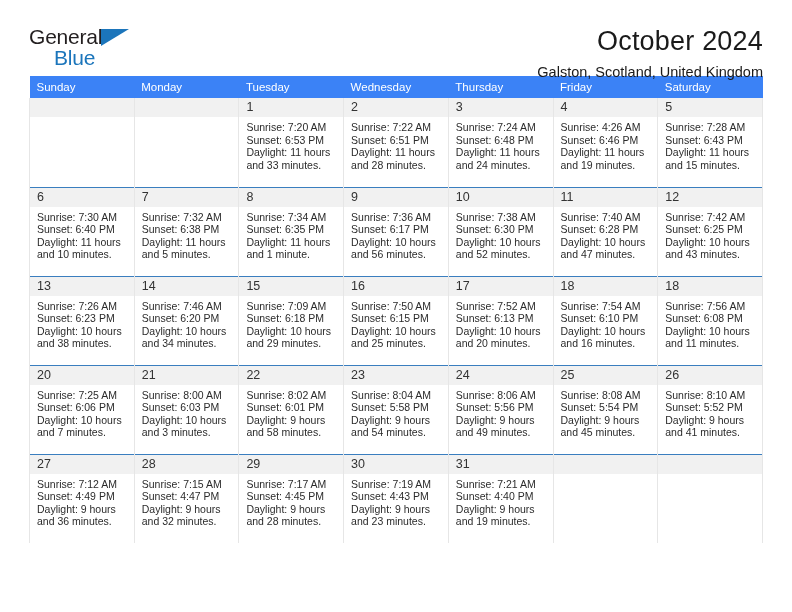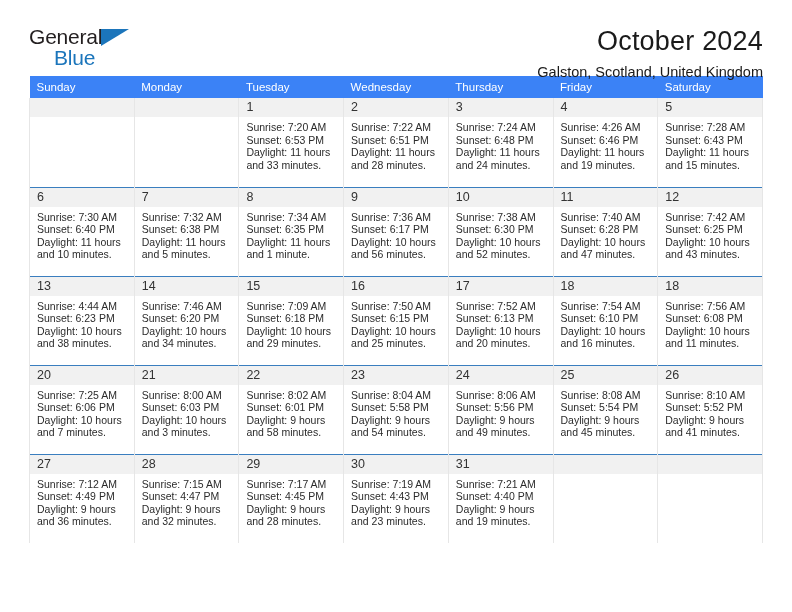--- a/index.html
+++ b/index.html
@@ -282,21 +282,21 @@
               <div class="cell-line">Sunset: 6:25 PM</div>
               <div class="cell-line">Daylight: 10 hours</div>
               <div class="cell-line">and 43 minutes.</div>
             </div>
           </td>
         </tr>
         <tr class="week-row">
           <td>
             <div class="daynum">13</div>
             <div class="cell-body">
-              <div class="cell-line">Sunrise: 4:44 AM</div>
+              <div class="cell-line">Sunrise: 7:26 AM</div>
               <div class="cell-line">Sunset: 6:23 PM</div>
               <div class="cell-line">Daylight: 10 hours</div>
               <div class="cell-line">and 38 minutes.</div>
             </div>
           </td>
           <td>
             <div class="daynum">14</div>
             <div class="cell-body">
               <div class="cell-line">Sunrise: 7:46 AM</div>
               <div class="cell-line">Sunset: 6:20 PM</div>

